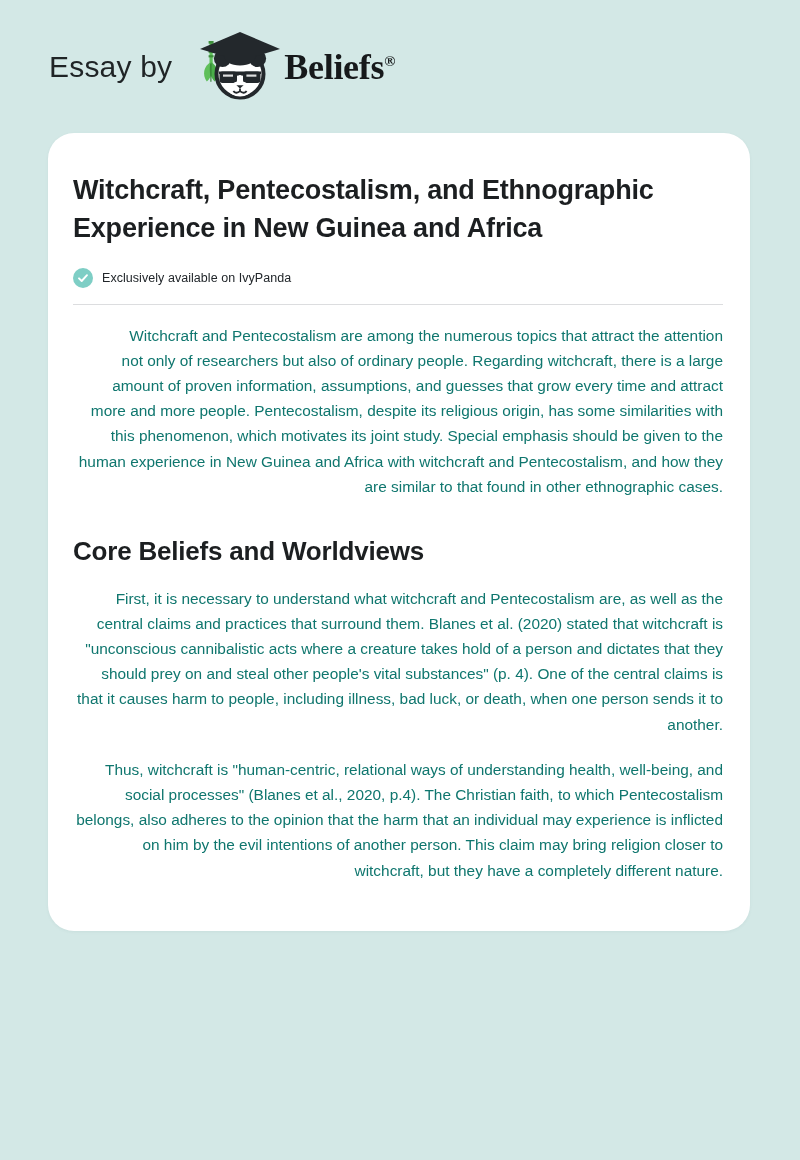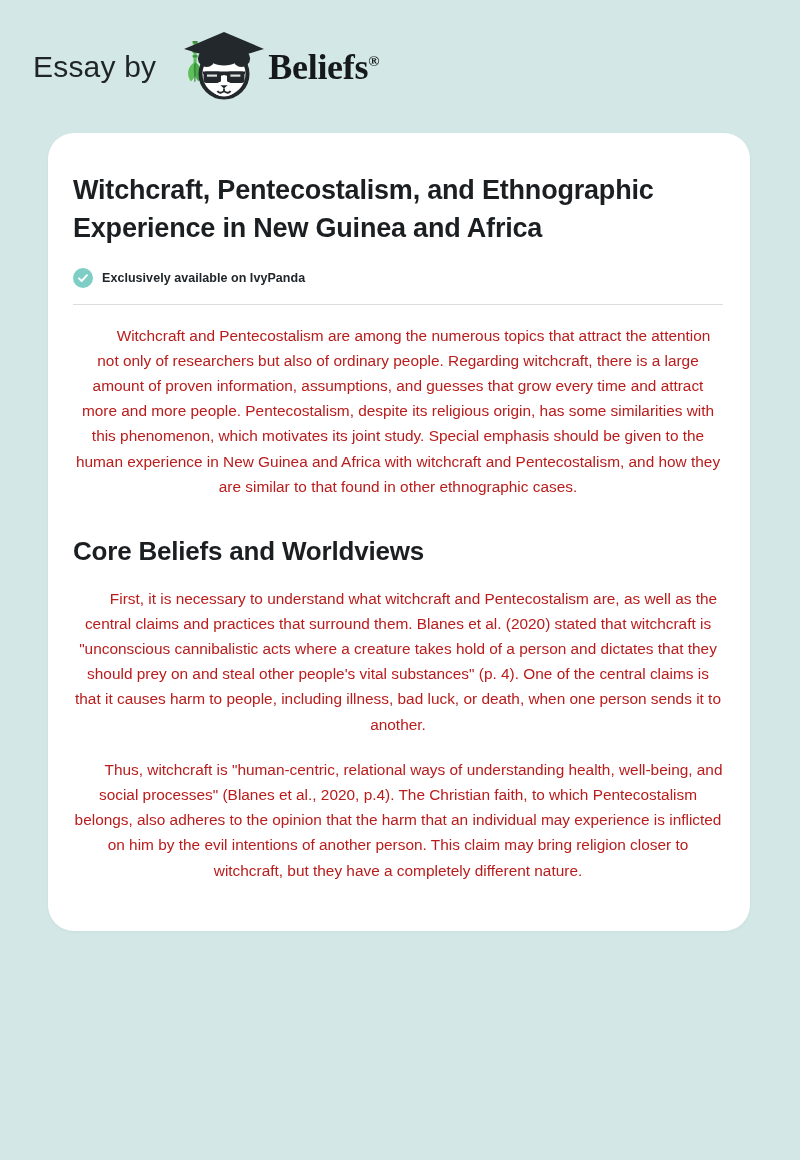--- a/index.html
+++ b/index.html
@@ -22,21 +22,21 @@
 
   
   .brand-bar {
     position: absolute;
     left: 0;
     top: 0;
     width: 800px;
     height: 133px;
     display: flex;
     align-items: center;
-    padding-left: 33px;
+    padding-left: 49px;
     box-sizing: border-box;
   }
   .brand-prefix {
     font-size: 30px;
     font-weight: 400;
     color: #1f2426;
     letter-spacing: 0.2px;
     line-height: 1;
     margin-right: 16px;
   }
@@ -105,21 +105,21 @@
     border-radius: 50%;
     background: #7ecec5;
     display: flex;
     align-items: center;
     justify-content: center;
     flex: 0 0 auto;
   }
   .check-badge svg { display: block; }
   .exclusive-text {
     font-size: 12.5px;
-    font-weight: 700;
+    font-weight: 400;
     color: #21262a;
     letter-spacing: 0.05px;
   }
 
   .divider {
     height: 1px;
     background: #dcdddf;
     margin: 16px 0 0 0;
     width: 650px;
   }
@@ -132,25 +132,25 @@
     margin: 30px 0 0 0;
     line-height: 1.25;
   }
   .section-heading.second {
     margin-top: 36px;
   }
 
   .body-par {
     font-size: 15.4px;
     line-height: 25.2px;
-    color: #b91c1c;
+    color: #0f766e;
     margin: 18px 0 0 0;
     text-indent: 31px;
     max-width: 650px;
-    text-align: center;
+    text-align: right;
   }
   .body-par.tight {
     margin-top: 20px;
   }
 </style>
 </head>
 <body>
 
 <div class="page">
 

